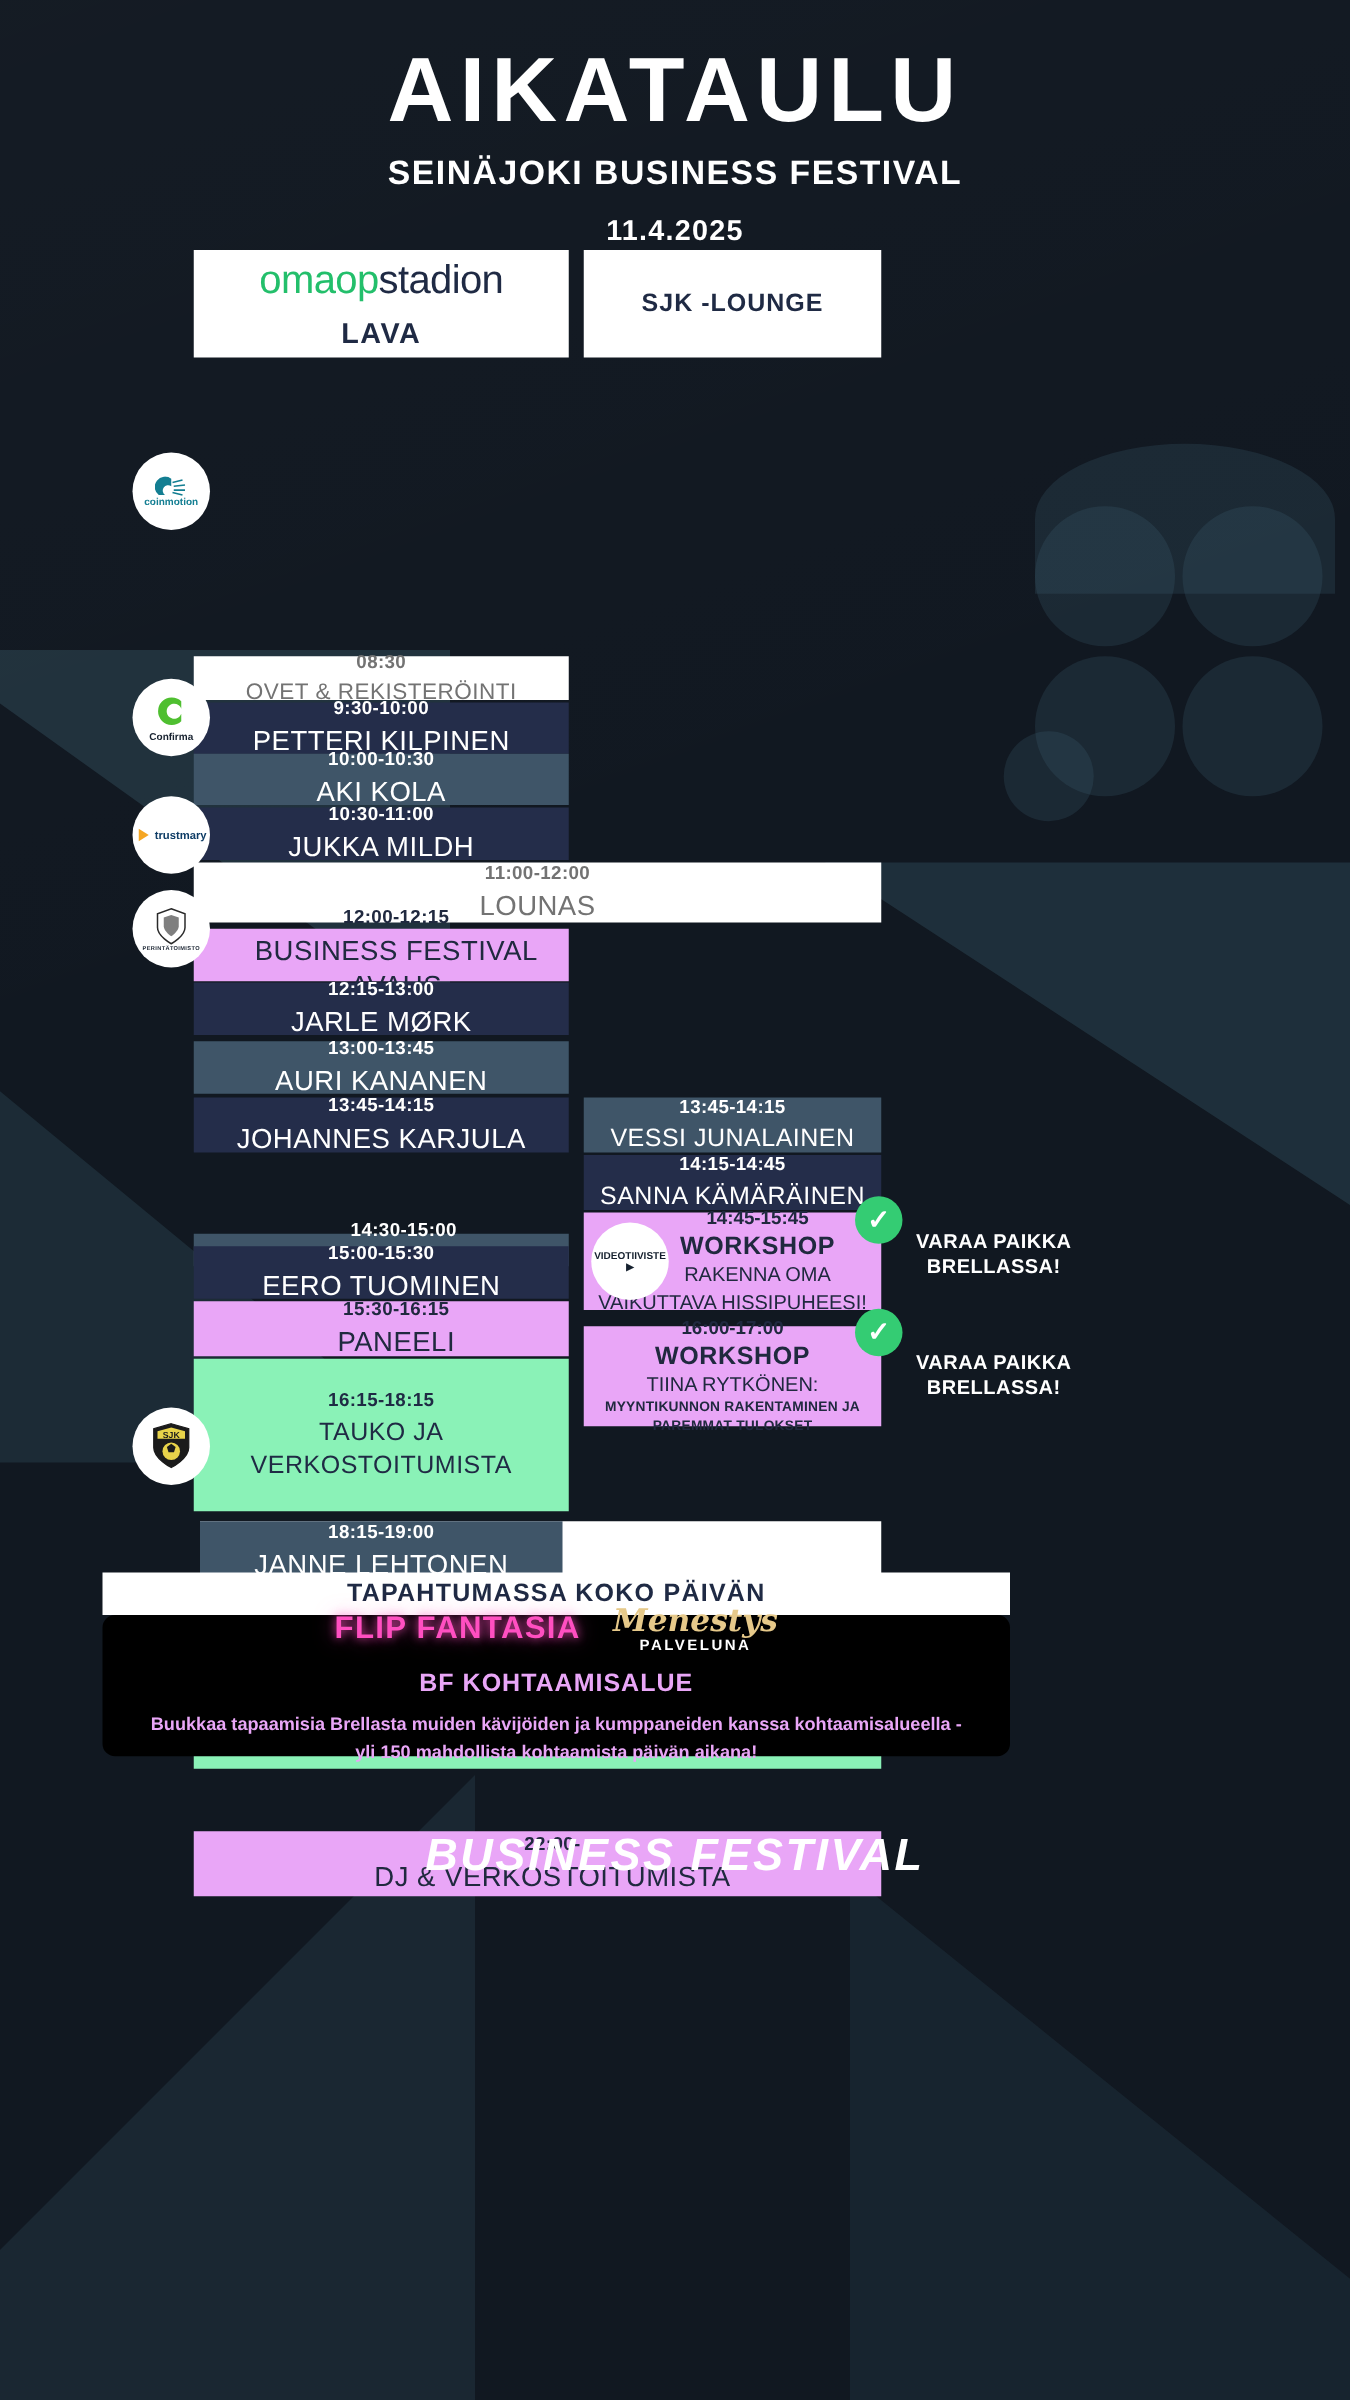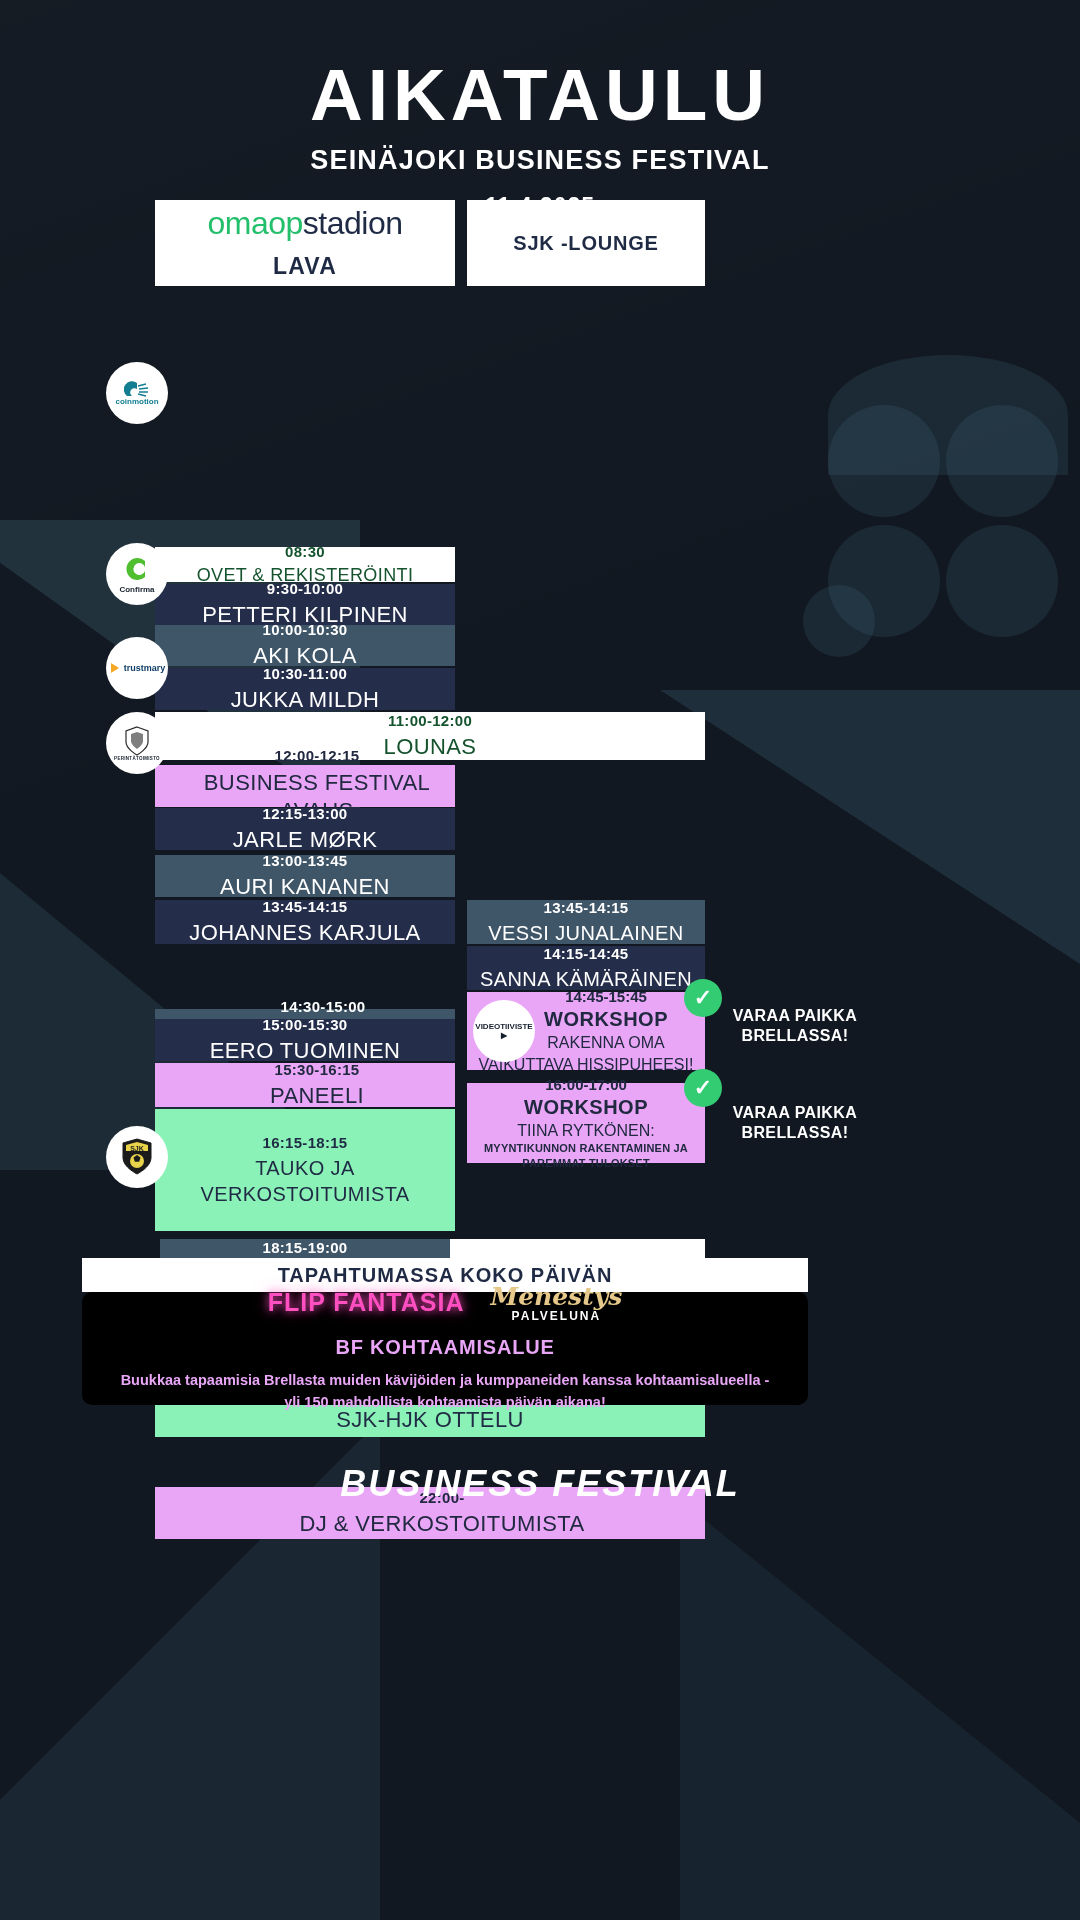--- a/index.html
+++ b/index.html
@@ -56,21 +56,21 @@
     position: absolute; right: 12px; top: 355px;
     width: 240px; height: 120px;
     border-top-left-radius: 240px 120px;
     border-top-right-radius: 240px 120px;
     background: rgba(70,112,128,0.20);
   }
 
   .content { position: relative; z-index: 5; }
 
   
-  .title-wrap { text-align: center; padding-top: 58px; }
+  .title-wrap { text-align: center; padding-top: 36px; }
   .title {
     color: #ffffff; font-size: 73px; font-weight: 900;
     letter-spacing: 5px; line-height: 1;
   }
   .subtitle {
     color: #ffffff; font-size: 27px; font-weight: 800;
     letter-spacing: 1.2px; margin-top: 14px;
   }
   .date {
     color: #ffffff; font-size: 23px; font-weight: 800;
@@ -88,21 +88,21 @@
   .cell .time {
     font-size: 15px; font-weight: 600; letter-spacing: .3px;
     line-height: 1.35;
   }
   .cell .name {
     font-size: 22px; font-weight: 500; letter-spacing: .4px;
     line-height: 1.3; margin-top: 2px;
   }
 
   .bg-white { background: #ffffff; }
-  .bg-white .time, .bg-white .name { color: #14532d; }
+  .bg-white .time, .bg-white .name { color: #737373; }
   .bg-dark   { background: #242d4a; }
   .bg-dark .time, .bg-dark .name { color: #ffffff; }
   .bg-slate  { background: #3f5568; }
   .bg-slate .time, .bg-slate .name { color: #ffffff; }
   .bg-purple { background: #e9a6f7; padding-left: 24px; }
   .bg-purple .time, .bg-purple .name { color: #20293f; }
   .bg-mint   { background: #8af2b7; }
   .bg-mint .time, .bg-mint .name { color: #1f2a44; }
 
   

